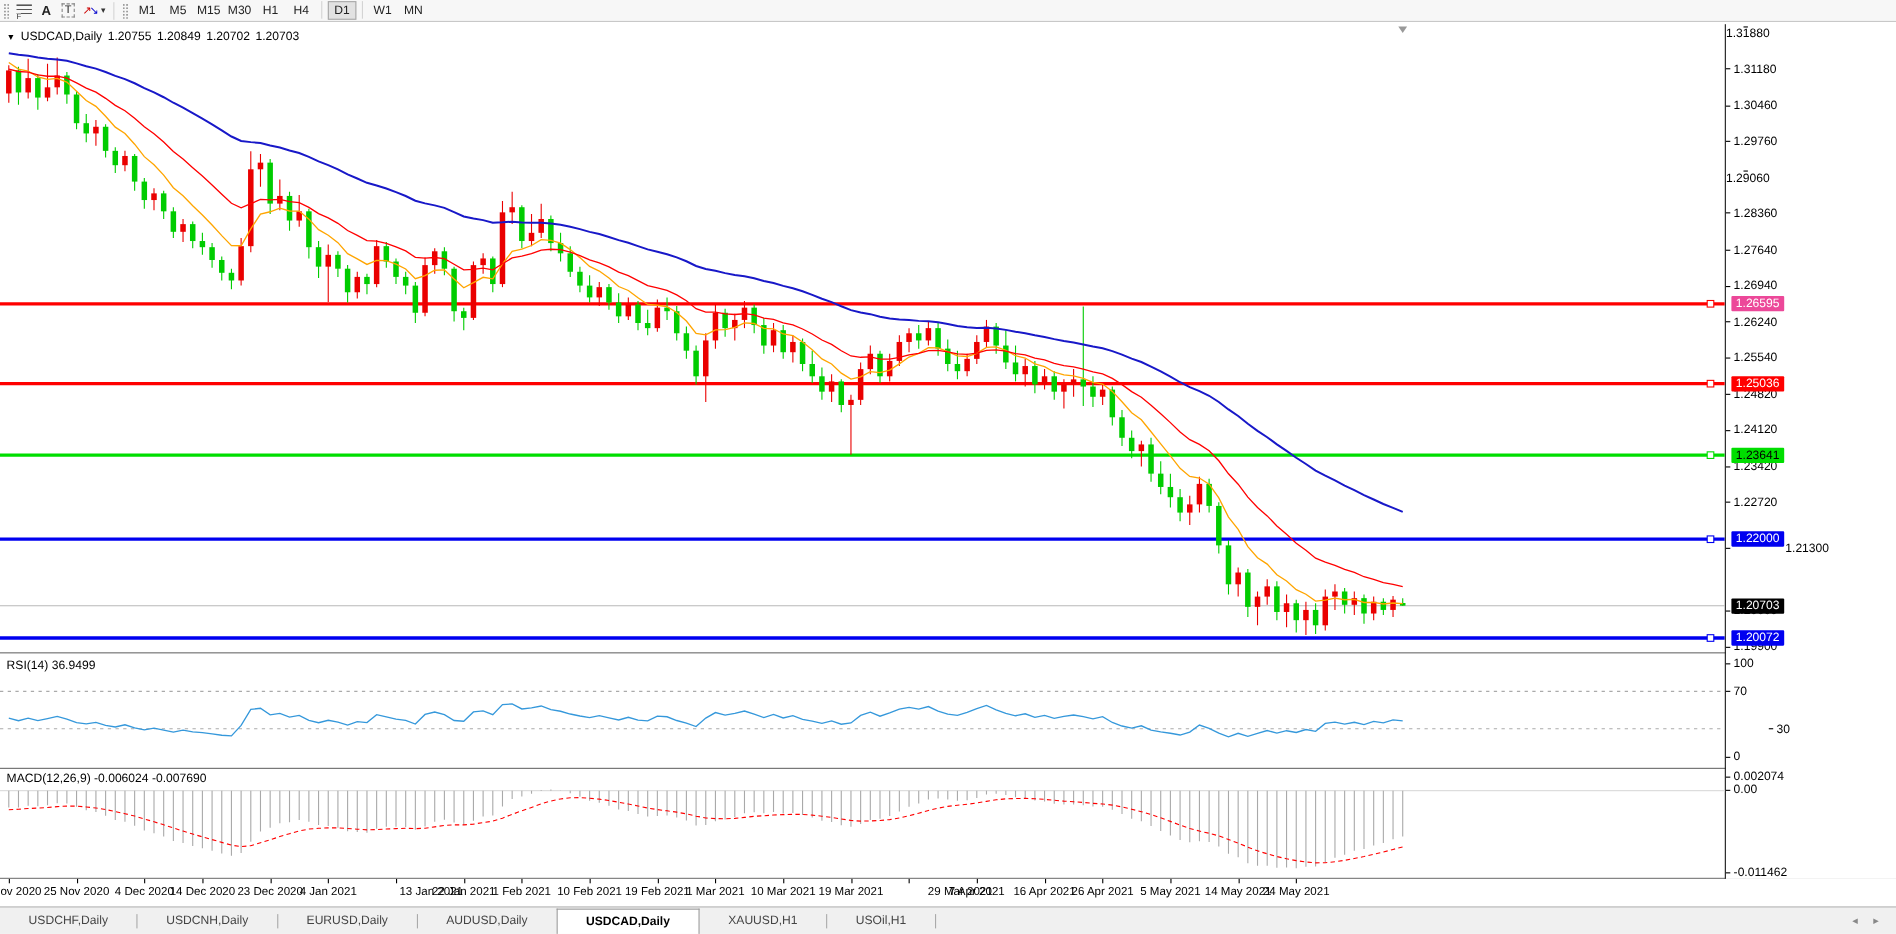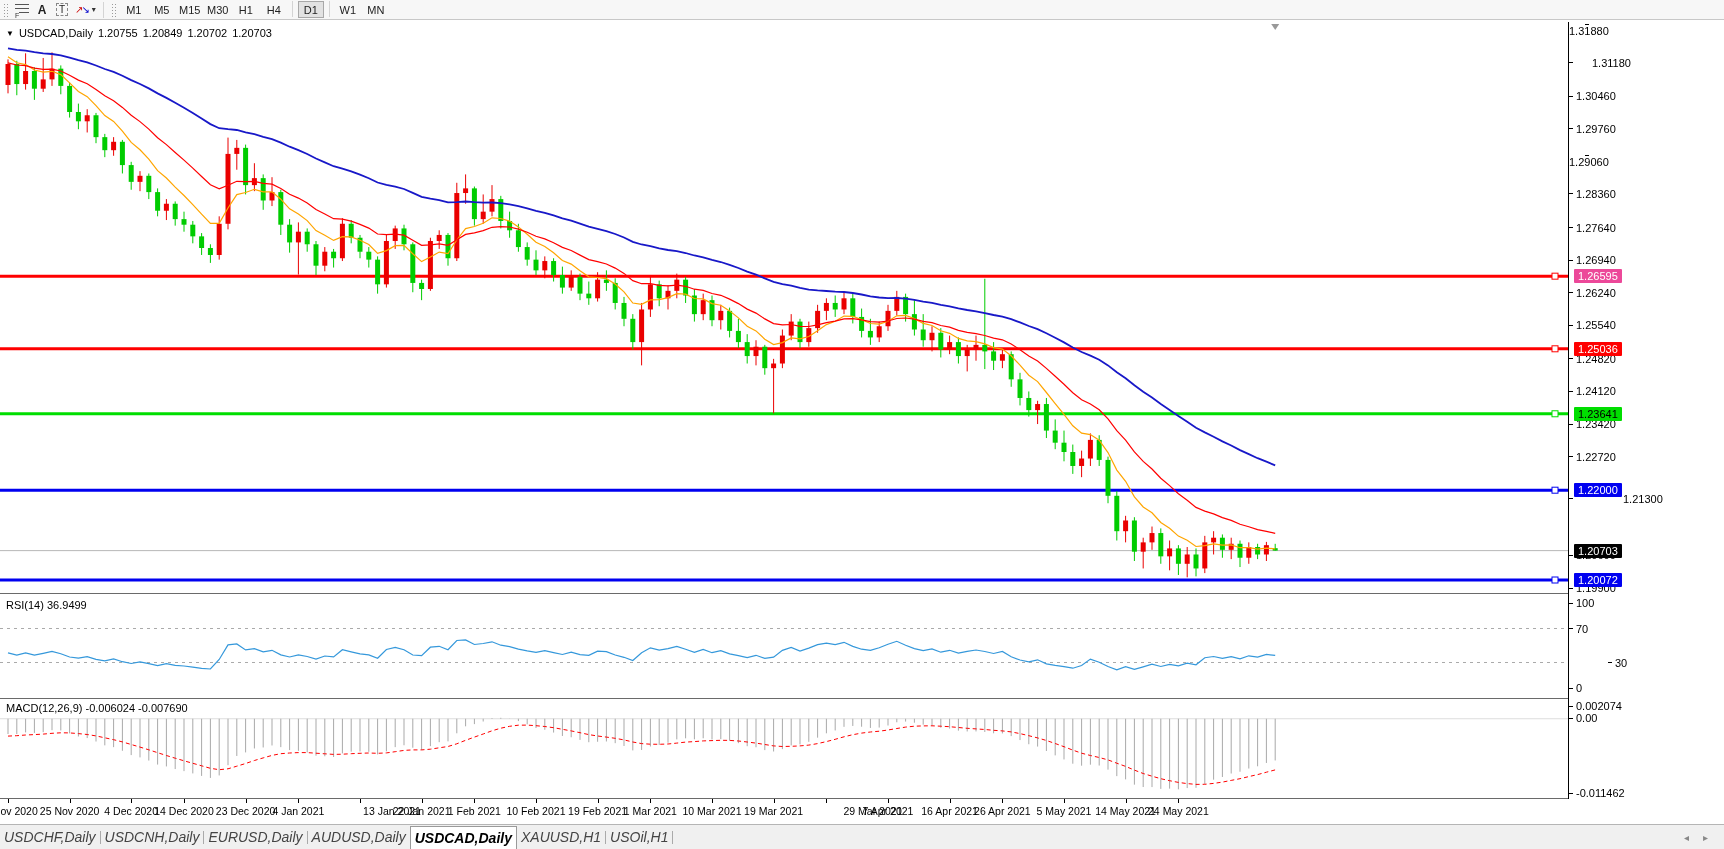--- a/index.html
+++ b/index.html
@@ -50,22 +50,22 @@
 
   
   #date-axis { position:absolute; left:0; top:778px; width:1724px; height:23px; background:#fff; }
   .dtick { position:absolute; top:0; width:1px; height:4px; background:#000; }
   .dlabel { position:absolute; top:6px; font-size:10.5px; color:#000; white-space:nowrap;
     transform:translateX(-50%); }
 
   
   #tabbar { position:absolute; left:0; top:824px; width:1724px; height:25px; background:#f0f0f0;
     border-top:1px solid #b5b5b5; display:flex; align-items:stretch; }
-  .tab { display:flex; align-items:center; padding:0 4px; font-size:14px; color:#444;
-    position:relative;font-style:italic; }
+  .tab { display:flex; align-items:center; padding:0 26px; font-size:11px; color:#444;
+    position:relative; }
   .tab.active { background:#fff; border:1px solid #9a9a9a; border-bottom:none; color:#000;
     font-weight:bold; margin-top:1px; }
   .tab-sep { width:1px; height:13px; background:#aaa; align-self:center; }
   #tab-nav { margin-left:auto; display:flex; align-items:center; gap:14px; padding-right:16px;
     color:#888; font-size:10px; }
 </style>
 </head>
 <body>
 
 <div id="app">
@@ -588,21 +588,21 @@
       </svg>
     <div id="macd-label" style="top:681px">
       <span>MACD(12,26,9)</span> <span>-0.006024 -0.007690</span>
     </div>
 
     <div id="price-axis">
         <div class="ptick" style="top: 2.51142px; flex-direction: column;">
           <div class="mark"></div>
           <div class="txt">1.31880</div>
         </div>
-        <div class="ptick" style="top: 35.116px; gap: 16px;">
+        <div class="ptick" style="top: 35.116px;">
           <div class="mark"></div>
           <div class="txt">1.31180</div>
         </div>
         <div class="ptick" style="top: 68.6522px;">
           <div class="mark"></div>
           <div class="txt">1.30460</div>
         </div>
         <div class="ptick" style="top: 101.257px;">
           <div class="mark"></div>
           <div class="txt">1.29760</div>

